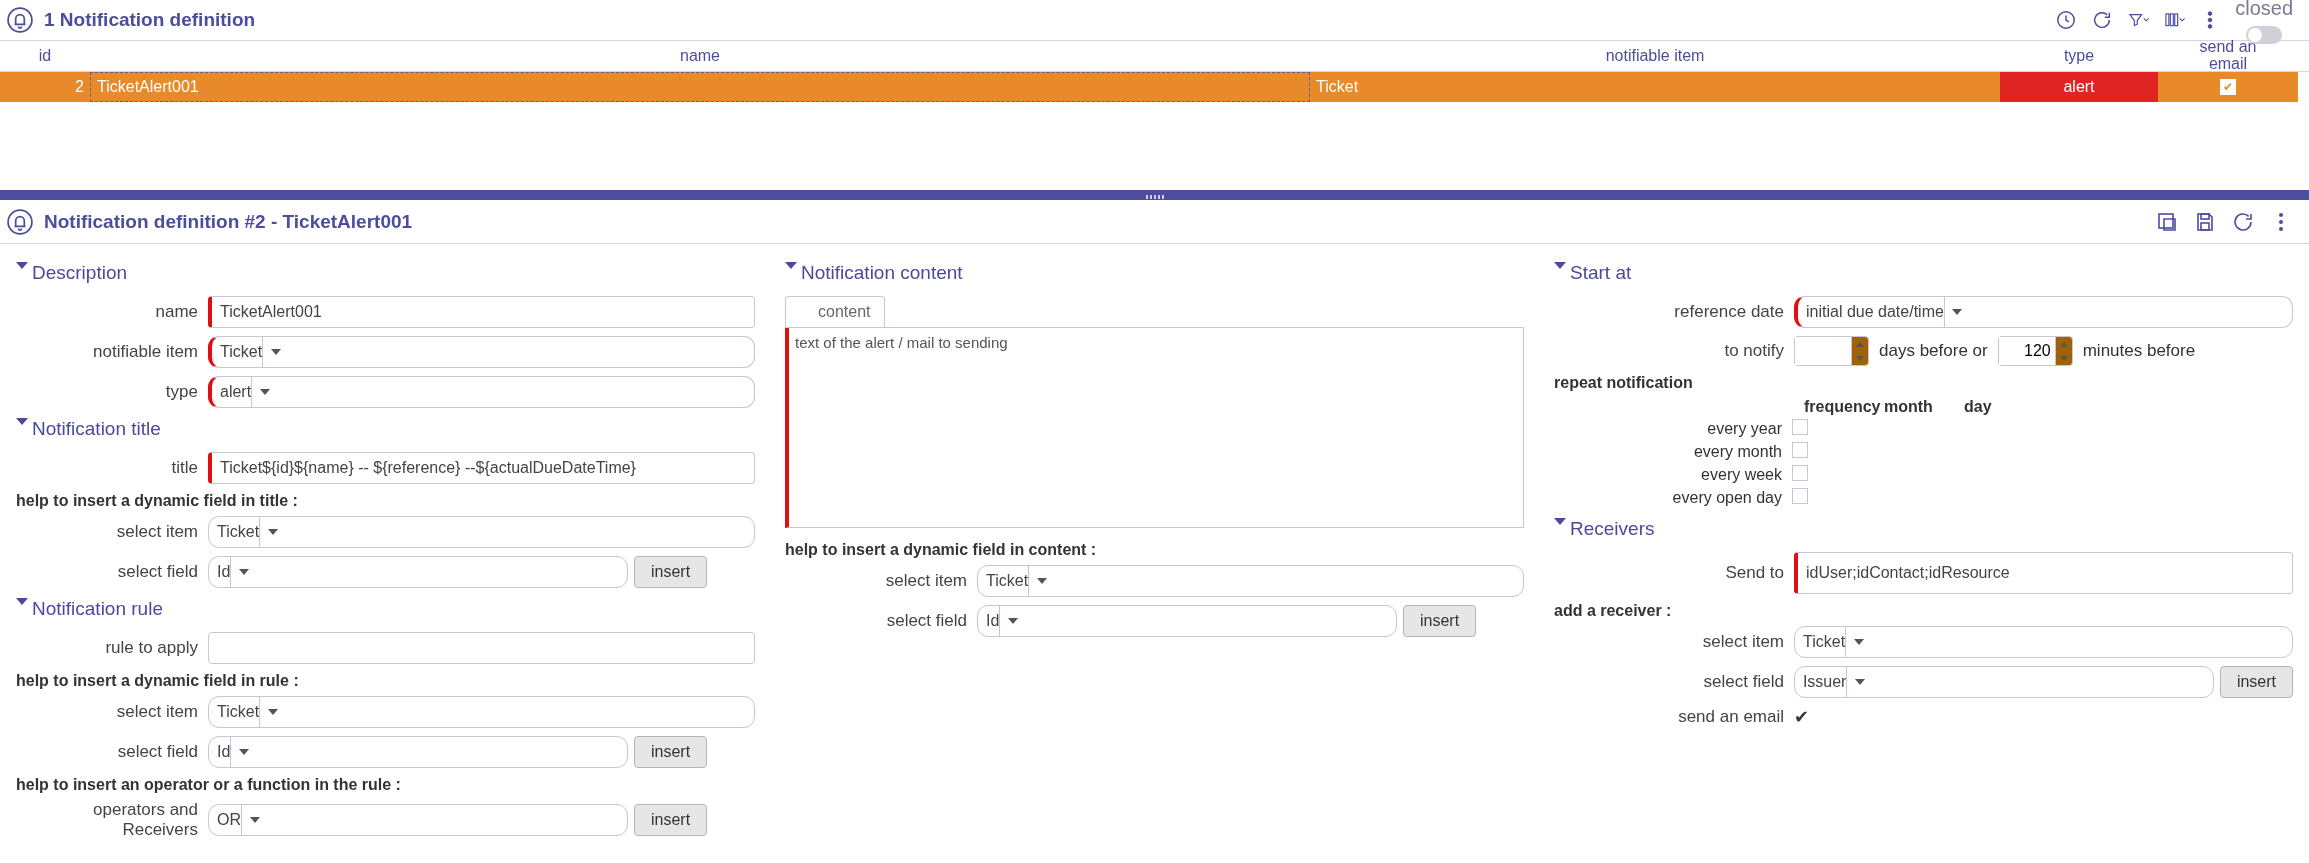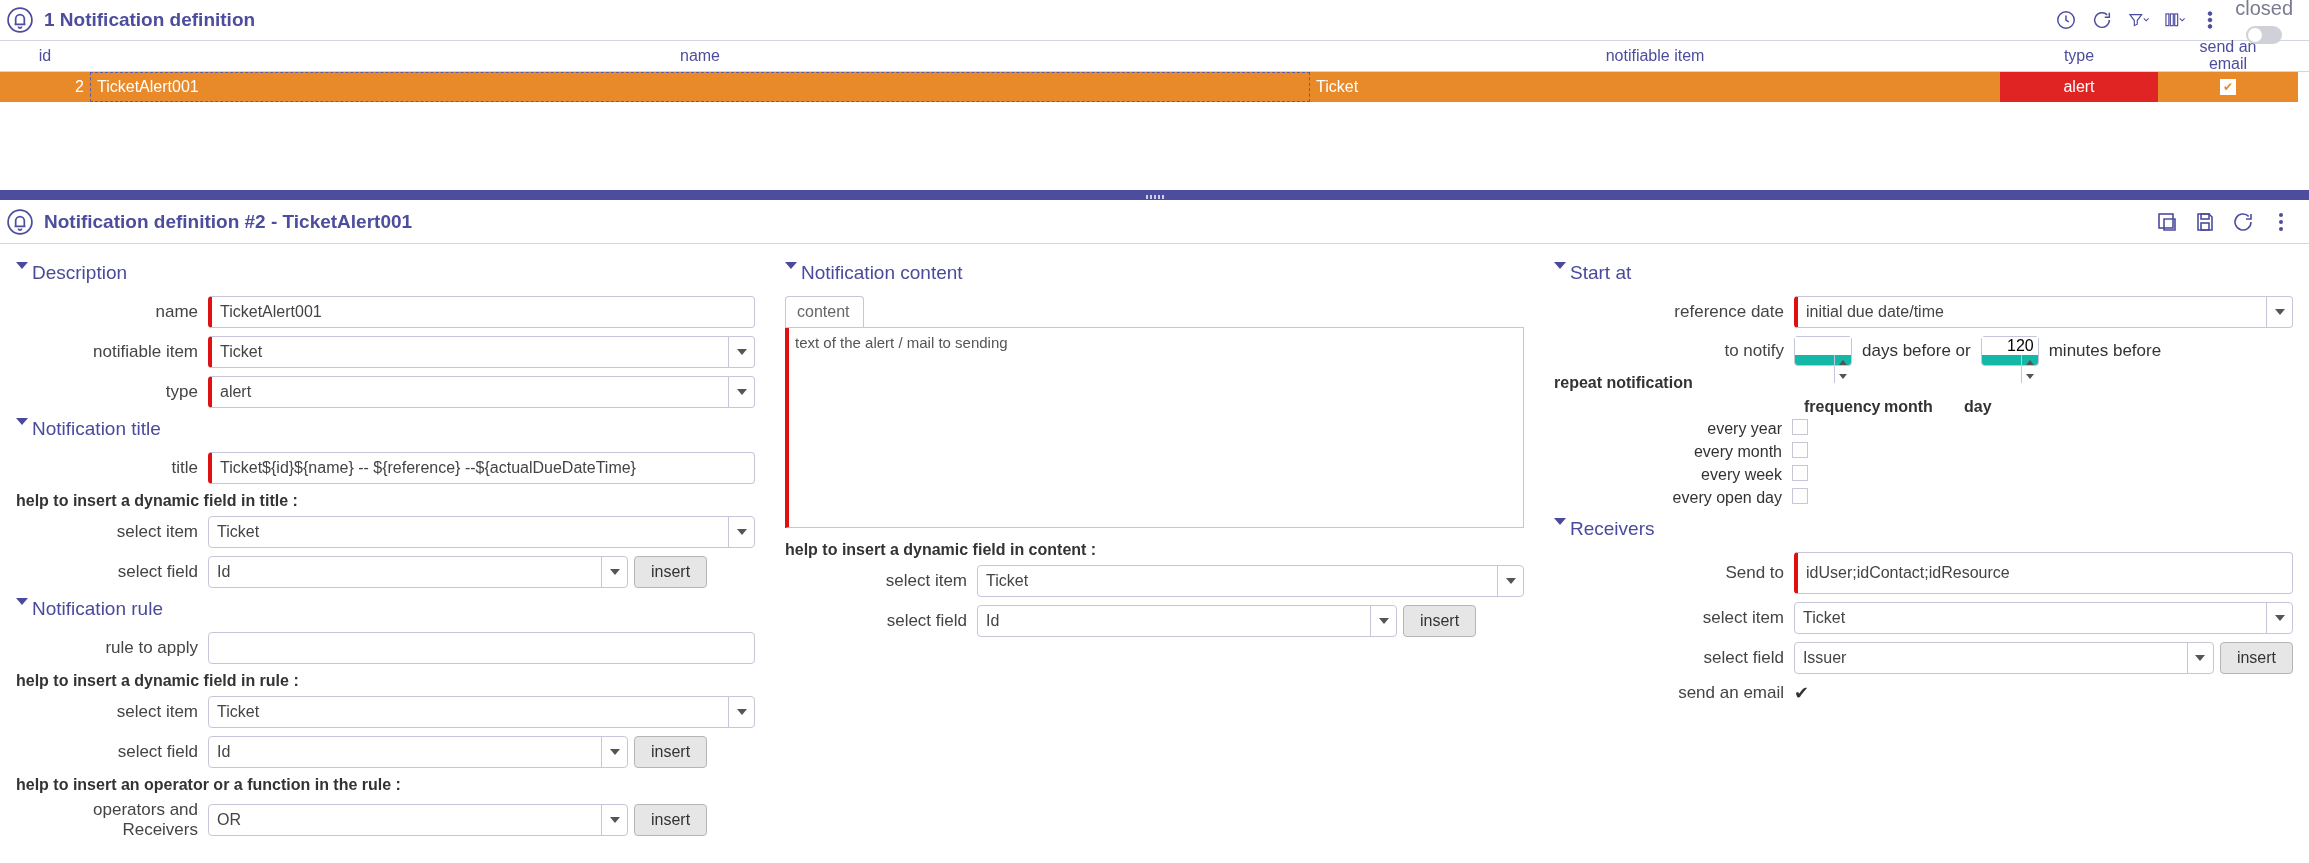--- a/index.html
+++ b/index.html
@@ -68,33 +68,33 @@
 
 .section-h{display:flex;align-items:flex-start;gap:4px;color:var(--section-blue);font-size:19px;margin:10px 0 12px 0;cursor:pointer;}
 .caret{width:0;height:0;border-left:6px solid transparent;border-right:6px solid transparent;border-top:7px solid var(--section-blue);}
 
 
 .frow{display:flex;align-items:center;margin-bottom:8px;}
 .flabel{width:192px;text-align:right;padding-right:10px;font-size:17px;color:#444;}
 .field{flex:1;display:flex;align-items:center;gap:6px;}
 .input,.select,.combo{height:32px;border:1px solid var(--border);border-radius:4px;background:var(--field-bg);padding:0 8px;font-size:16px;color:#444;width:100%;}
 .req{border-left:4px solid #d11;}
-.combo{display:flex;align-items:center;justify-content:space-between;padding-right:0;}
+.combo{display:flex;align-items:center;padding-right:0;border-radius:11px;}
 .combo .combo-btn{width:26px;height:100%;border-left:1px solid var(--border);display:flex;align-items:center;justify-content:center;cursor:pointer;}
 .tri{width:0;height:0;border-left:5px solid transparent;border-right:5px solid transparent;border-top:6px solid #555;}
 .btn{height:32px;padding:0 16px;background:var(--grey-btn);border:1px solid var(--grey-btn-border);border-radius:4px;font-size:16px;cursor:pointer;color:#333;}
 .helptxt{font-weight:bold;font-size:16px;margin:8px 0 6px 0;}
 
 
 .tab-strip{display:flex;border-bottom:1px solid var(--border);}
-.tab{padding:6px 14px 6px 11px;font-size:16px;color:#666;border:1px solid var(--border);border-bottom:none;border-top-left-radius:4px;border-top-right-radius:4px;background:#fff;cursor:pointer;}
+.tab{padding:6px 14px 6px 32px;font-size:16px;color:#666;border:1px solid var(--border);border-bottom:none;border-top-left-radius:4px;border-top-right-radius:4px;background:#fff;cursor:pointer;}
 .contentbox{width:100%;height:200px;border:1px solid var(--border);border-left:4px solid #d11;border-top:none;resize:none;font-size:15px;padding:6px;font-family:inherit;color:#555;}
 
 
-.spin{display:flex;align-items:flex-end;border:1px solid var(--border);border-radius:4px;height:30px;background:#14b8a6;flex-direction:column;}
+.spin{display:flex;align-items:flex-end;border:1px solid var(--border);border-radius:4px;height:30px;background:#a16207;}
 .spin input{border:none;width:56px;text-align:right;padding:0 4px;font-size:16px;height:100%;outline:none;}
 .spin .spbtns{display:flex;flex-direction:column;border-left:1px solid var(--border);}
 .spin .spbtns div{width:16px;height:14px;display:flex;align-items:center;justify-content:center;cursor:pointer;}
 .spin .tri-up{width:0;height:0;border-left:4px solid transparent;border-right:4px solid transparent;border-bottom:5px solid #555;}
 .spin .tri-dn{width:0;height:0;border-left:4px solid transparent;border-right:4px solid transparent;border-top:5px solid #555;}
 
 
 .repeat-head{display:flex;font-size:16px;font-weight:bold;}
 .repeat-head .rh1{width:250px;}
 .repeat-head .rh{width:80px;text-align:left;}
@@ -458,20 +458,21 @@
     <div class="section-h">
         <span class="caret"></span>
         <span>Receivers</span>
       </div>
     <div class="frow">
       <div class="flabel">Send to</div>
       <div class="field">
           <input class="input req" style="height: 42px;" value="idUser;idContact;idResource">
         </div>
     </div>
+    <div class="helptxt">add a receiver :</div>
     <div class="frow">
       <div class="flabel">select item</div>
       <div class="field">
           <div class="combo">
             <span>Ticket</span>
             <span class="combo-btn">
               <span class="tri"></span>
             </span>
           </div>
         </div>

